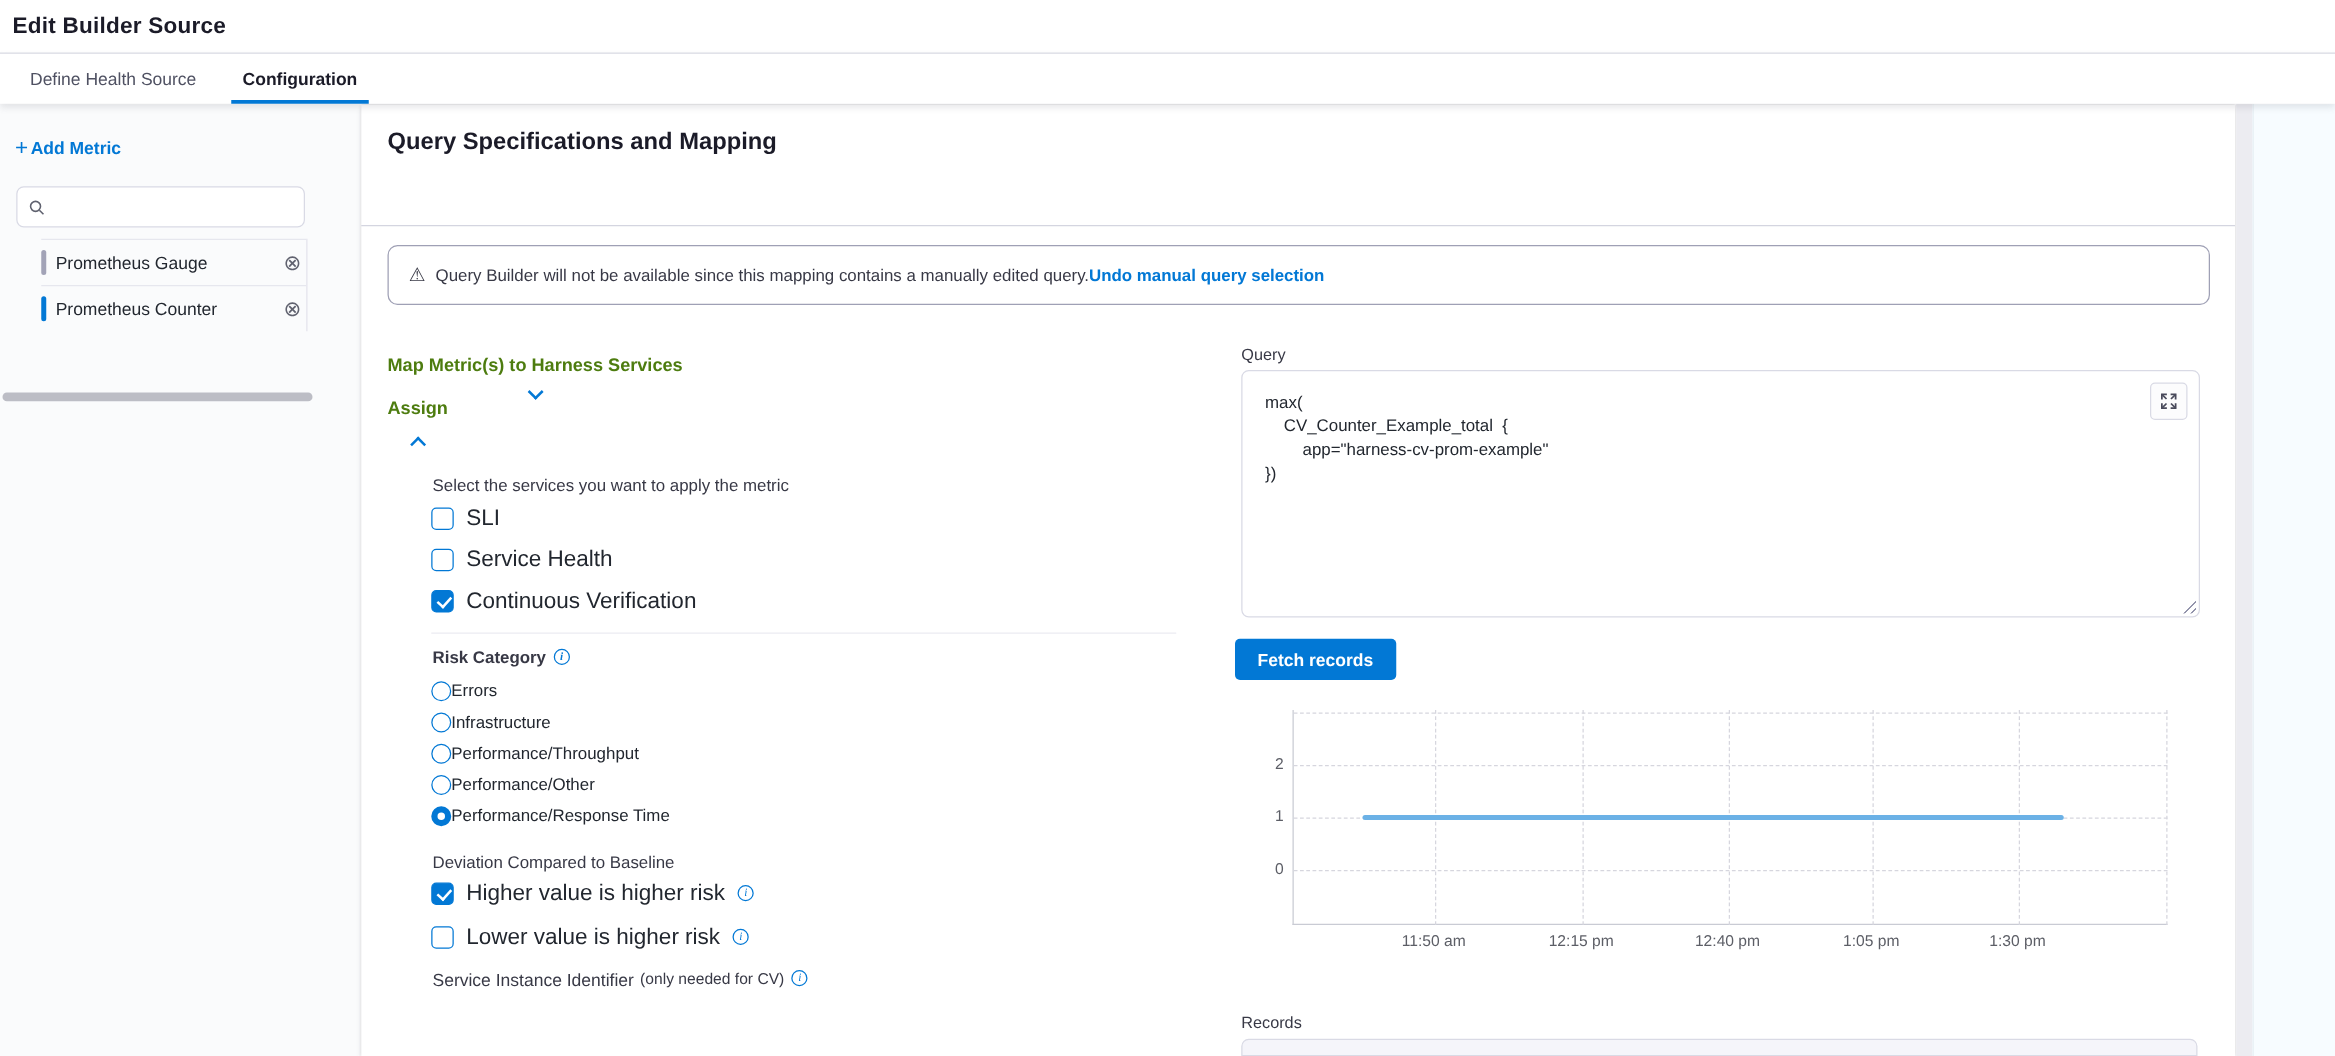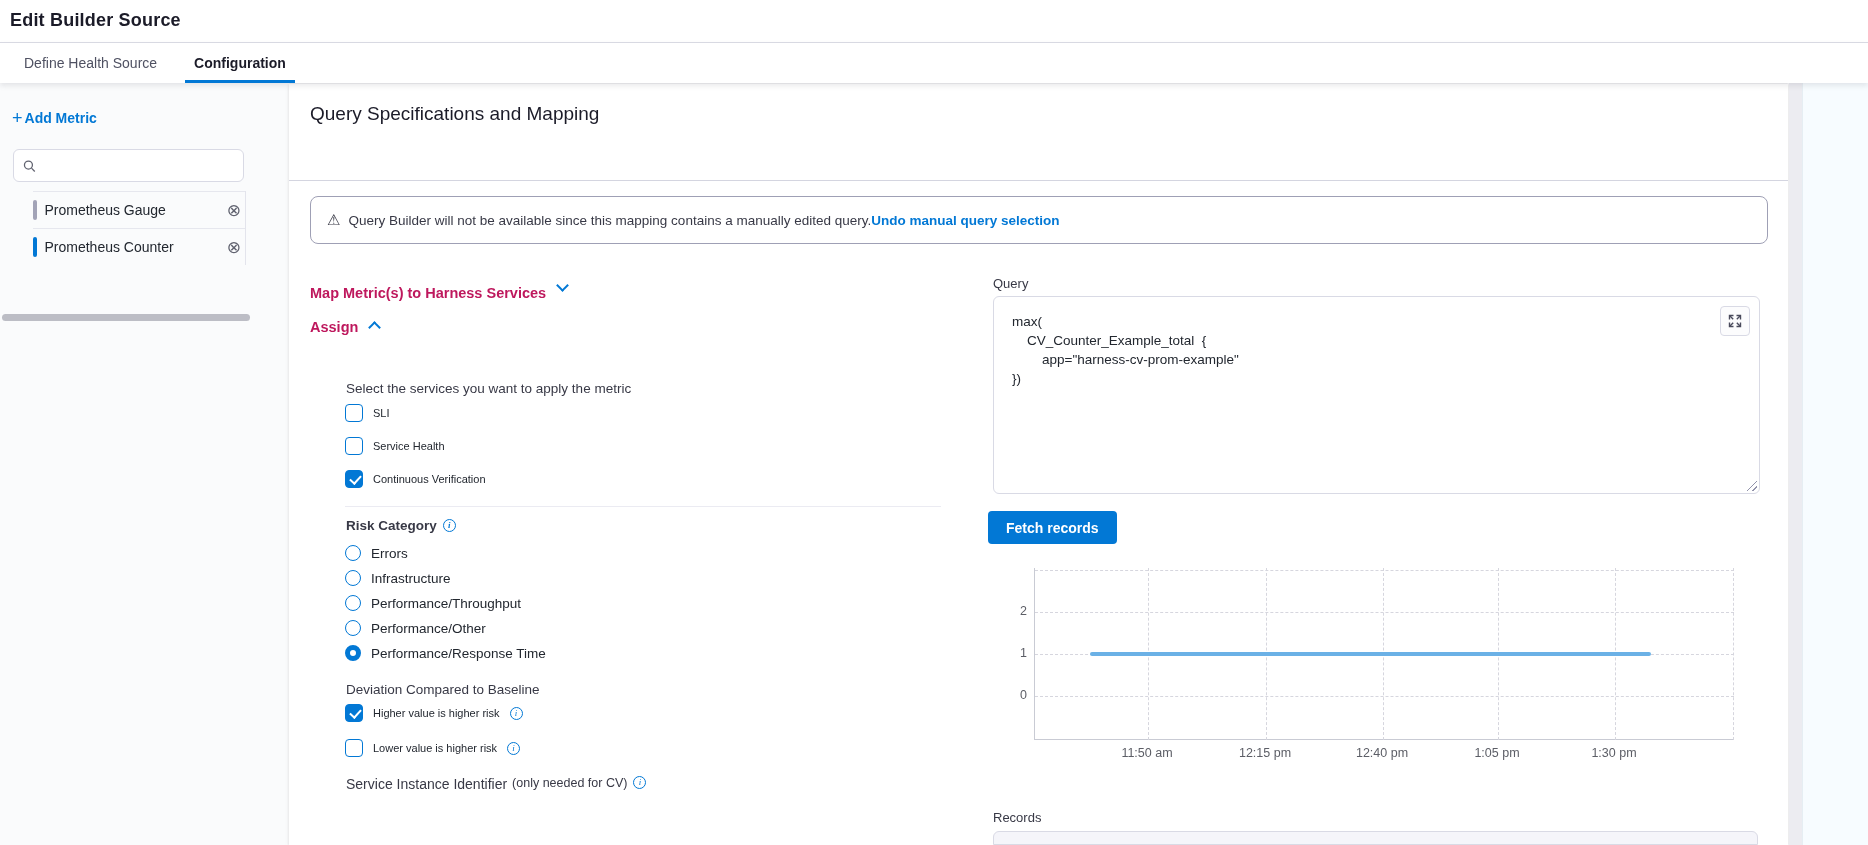--- a/index.html
+++ b/index.html
@@ -39,44 +39,44 @@
              transform:rotate(45deg); margin-top:-3px; }
   .tree-divider { border-top:1px solid #e6e7ee; margin-left:20px; }
   .metric-row { height:36px; display:flex; align-items:center; padding-left:20px; position:relative; cursor:pointer; }
   .metric-row .lbar { width:3.5px; height:20px; border-radius:2px; background:#a2a3b7; margin-right:8px; flex:none; }
   .metric-row.active .lbar { background:#0278d5; }
   .metric-row .mname { font-size:14px; color:#22272f; }
   .metric-row .remove { position:absolute; right:4px; font-size:17px; color:#60626f; line-height:17px; cursor:pointer; }
   .sidebar-hscrollbar { position:absolute; left:2px; top:231px; width:248px; height:7px; border-radius:4px; background:#bcbdc5; }
 
   
-  .card-title { position:absolute; left:21px; top:19px; font-size:19px; font-weight:400; color:#1b1b28; }
+  .card-title { position:absolute; left:21px; top:19px; font-size:19px; font-weight:700; color:#1b1b28; }
   .card-sub { position:absolute; left:21px; top:50px; font-size:13px; color:#6b6d85; }
   .card-head-divider { position:absolute; left:0; top:96px; width:1499px; border-top:1px solid #d4d5e0; }
 
   
   .warn { position:absolute; left:21px; top:112px; width:1458px; height:48px; border:1px solid #9fa0b5;
           border-radius:8px; display:flex; align-items:center; padding:0 16px; background:#fff; }
   .warn .wicon { font-size:15px; color:#383946; margin-right:8px; }
   .warn .wtext { font-size:13.5px; color:#383946; }
   .warn .wlink { font-size:13.5px; color:#0278d5; font-weight:600; cursor:pointer; }
 
   
-  .sec-head { position:absolute; display:flex; align-items:flex-start; gap:12px; font-size:14.5px; font-weight:700; color:#be185d; cursor:pointer; }
+  .sec-head { position:absolute; display:flex; align-items:center; gap:12px; font-size:14.5px; font-weight:700; color:#4d7c0f; cursor:pointer;flex-direction:column; }
   .chev-blue-down { width:9px; height:9px; border-right:2.4px solid #0278d5; border-bottom:2.4px solid #0278d5; transform:rotate(45deg); margin-top:-4px; }
   .chev-blue-up { width:9px; height:9px; border-right:2.4px solid #0278d5; border-bottom:2.4px solid #0278d5; transform:rotate(-135deg); margin-top:4px; }
   .form-label { position:absolute; font-size:13.5px; color:#383946; }
   .cb-row { position:absolute; display:flex; align-items:center; gap:10px; cursor:pointer; }
   .cbx { width:18px; height:18px; border:1.6px solid #0278d5; border-radius:4px; background:#fff; position:relative; flex:none; }
   .cbx.checked { background:#0278d5; border-color:#0278d5; }
   .cbx.checked::after { content:""; position:absolute; left:5.5px; top:2px; width:5px; height:9px;
                         border-right:2px solid #fff; border-bottom:2px solid #fff; transform:rotate(42deg); }
-  .cb-row .cbl { font-size:11px; color:#22272f; }
+  .cb-row .cbl { font-size:18px; color:#22272f; }
   .form-divider { position:absolute; border-top:1px solid #ebebf2; }
-  .radio-row { position:absolute; display:flex; align-items:center; gap:10px; cursor:pointer; }
+  .radio-row { position:absolute; display:flex; align-items:flex-start; cursor:pointer; }
   .rdo { width:16px; height:16px; border:1.6px solid #0278d5; border-radius:50%; background:#fff; flex:none; }
   .rdo.selected { border-width:5px; }
   .radio-row .rbl { font-size:13.5px; color:#22272f; }
   .info-i { display:inline-block; width:13px; height:13px; border:1.2px solid #0278d5; border-radius:50%;
             color:#0278d5; font-size:9px; line-height:10.5px; text-align:center; font-style:italic;
             font-family:"Liberation Serif", serif; margin-left:6px; flex:none; cursor:pointer; }
   .sii-label { position:absolute; font-size:14px; color:#383946; display:flex; align-items:flex-start; }
   .sii-label .small { font-size:12.5px; margin-left:5px; }
   .dropdown { position:absolute; width:592px; height:36px; border:1px solid #d9dae5; border-radius:6px; background:#fff;
               display:flex; align-items:center; padding:0 14px; cursor:pointer; }

